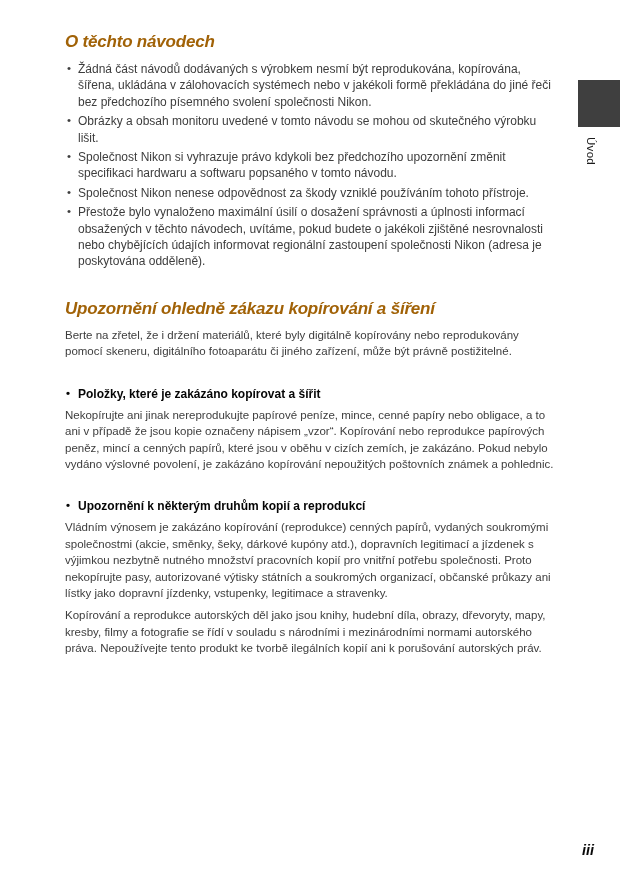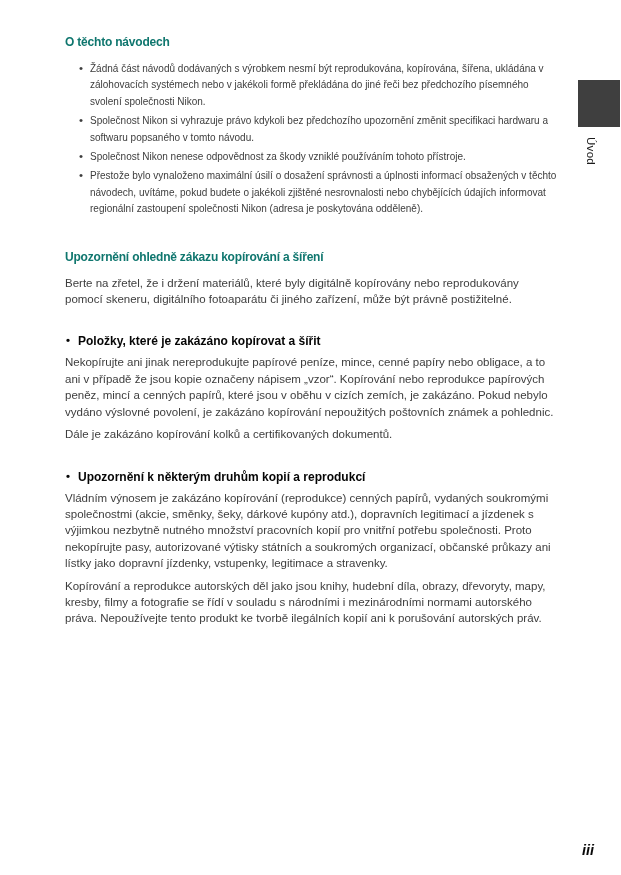--- a/index.html
+++ b/index.html
@@ -16,39 +16,40 @@
     overflow: hidden;
   }
   .content {
     position: absolute;
     left: 65px; top: 32px;
     width: 492px;
     color: #3d3d3d;
   }
   .section-title {
     margin: 0 0 9px 0;
-    font-size: 12px;
+    font-size: 17px;
     line-height: 20px;
     font-weight: 700;
-    color: #0f766e;
+    color: #a16207;
     letter-spacing: -0.2px;
+    font-style: italic;
   }
   .section-title.second {
     margin-top: 29px;
     margin-bottom: 8px;
   }
   .bullet-list {
     list-style: none;
     margin: 0; padding: 0 0 0 13px;
   }
   .bullet-list li {
     position: relative;
-    font-size: 10px;
+    font-size: 12px;
     line-height: 16.4px;
-    margin: 0 0 3px 12px;
+    margin: 0 0 3px 0;
     color: #3d3d3d;
   }
   .bullet-list li::before {
     content: "\2022";
     position: absolute;
     left: -11px; top: -1px;
     font-size: 11.5px;
     color: #3d3d3d;
   }
   .body-par {
@@ -100,32 +101,32 @@
 <body>
 
 <div class="page">
 
   <div class="content">
 
     <h1 class="section-title">O těchto návodech</h1>
 
     <ul class="bullet-list">
       <li>Žádná část návodů dodávaných s výrobkem nesmí být reprodukována, kopírována, šířena, ukládána v zálohovacích systémech nebo v jakékoli formě překládána do jiné řeči bez předchozího písemného svolení společnosti Nikon.</li>
+      <li>Obrázky a obsah monitoru uvedené v tomto návodu se mohou od skutečného výrobku lišit.</li>
       <li>Společnost Nikon si vyhrazuje právo kdykoli bez předchozího upozornění změnit specifikaci hardwaru a softwaru popsaného v tomto návodu.</li>
       <li>Společnost Nikon nenese odpovědnost za škody vzniklé používáním tohoto přístroje.</li>
       <li>Přestože bylo vynaloženo maximální úsilí o dosažení správnosti a úplnosti informací obsažených v těchto návodech, uvítáme, pokud budete o jakékoli zjištěné nesrovnalosti nebo chybějících údajích informovat regionální zastoupení společnosti Nikon (adresa je poskytována odděleně).</li>
     </ul>
 
     <h1 class="section-title second">Upozornění ohledně zákazu kopírování a šíření</h1>
 
     <p class="body-par">Berte na zřetel, že i držení materiálů, které byly digitálně kopírovány nebo reprodukovány pomocí skeneru, digitálního fotoaparátu či jiného zařízení, může být právně postižitelné.</p>
 
     <div class="sub-heading">Položky, které je zakázáno kopírovat a šířit</div>
     <p class="body-par">Nekopírujte ani jinak nereprodukujte papírové peníze, mince, cenné papíry nebo obligace, a to ani v případě že jsou kopie označeny nápisem „vzor“. Kopírování nebo reprodukce papírových peněz, mincí a cenných papírů, které jsou v oběhu v cizích zemích, je zakázáno. Pokud nebylo vydáno výslovné povolení, je zakázáno kopírování nepoužitých poštovních známek a pohlednic.</p>
-    <p class="body-par">Dále je zakázáno kopírování kolků a certifikovaných dokumentů.</p>
 
     <div class="sub-heading">Upozornění k některým druhům kopií a reprodukcí</div>
     <p class="body-par">Vládním výnosem je zakázáno kopírování (reprodukce) cenných papírů, vydaných soukromými společnostmi (akcie, směnky, šeky, dárkové kupóny atd.), dopravních legitimací a jízdenek s výjimkou nezbytně nutného množství pracovních kopií pro vnitřní potřebu společnosti. Proto nekopírujte pasy, autorizované výtisky státních a soukromých organizací, občanské průkazy ani lístky jako dopravní jízdenky, vstupenky, legitimace a stravenky.</p>
 
     <p class="body-par">Kopírování a reprodukce autorských děl jako jsou knihy, hudební díla, obrazy, dřevoryty, mapy, kresby, filmy a fotografie se řídí v souladu s národními i mezinárodními normami autorského práva. Nepoužívejte tento produkt ke tvorbě ilegálních kopií ani k porušování autorských práv.</p>
 
   </div>
 
   <div class="side-tab"></div>
   <div class="side-tab-label">Úvod</div>

